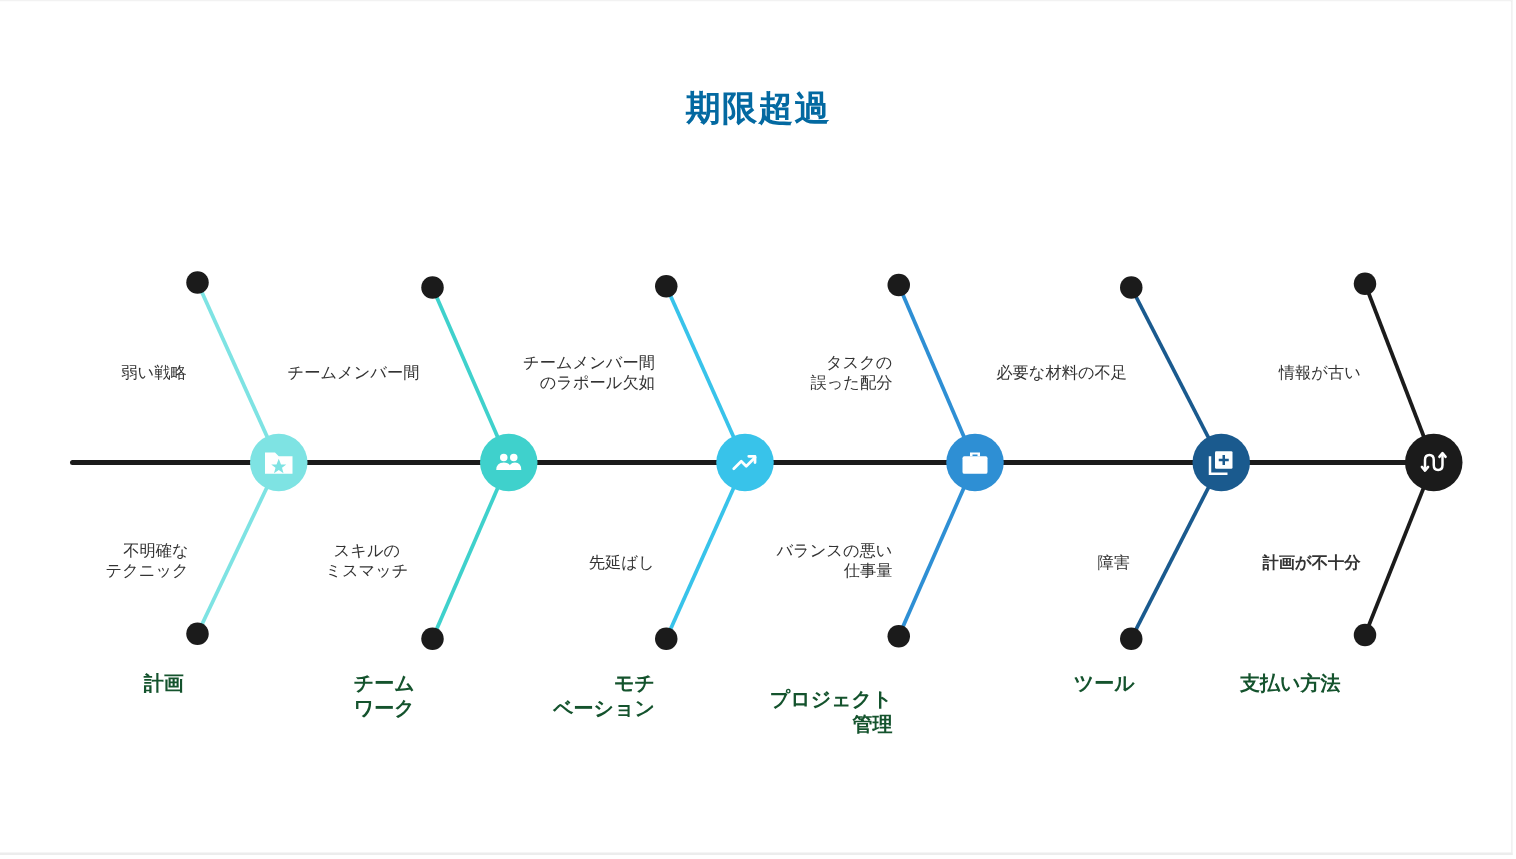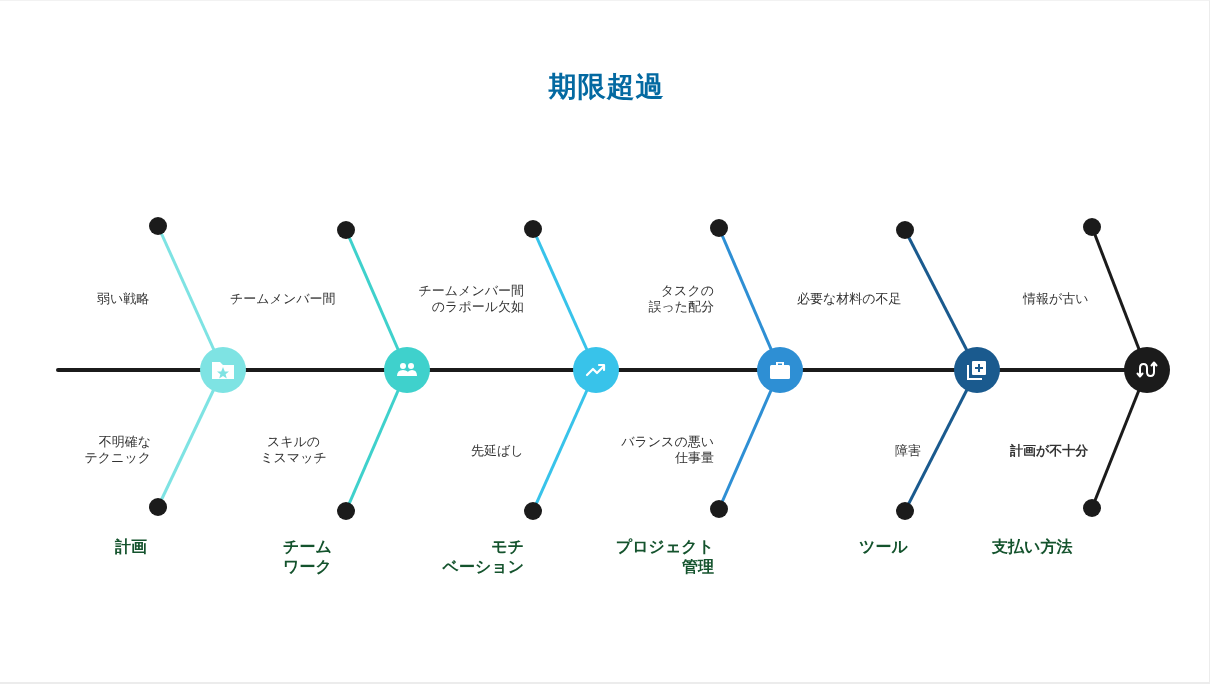--- a/index.html
+++ b/index.html
@@ -122,30 +122,30 @@
 </div>
 <div class="cause right" style="left:250px; top:434px; width:87px;text-align:center;">
   <span style="white-space:pre-line; display:block;">スキルの
 ミスマッチ</span>
 </div>
 <div class="cause" style="left:471px; top:443px;">先延ばし</div>
 <div class="cause right" style="left:600px; top:434px; width:114px;">
   <span style="white-space:pre-line; display:block;">バランスの悪い
 仕事量</span>
 </div>
-<div class="cause" style="left:878px; top:443px;margin-left:17px;">障害</div>
+<div class="cause" style="left:878px; top:443px;">障害</div>
 <div class="cause" style="left:1010px; top:443px;font-weight:bold;">計画が不十分</div>
 
 <div class="cat" style="left:115px; top:537px;">計画</div>
 <div class="cat" style="left:283px; top:537px;">
   <span style="white-space:pre-line; display:block;">チーム
 ワーク</span>
 </div>
 <div class="cat right" style="left:420px; top:537px; width:104px;">
   <span style="white-space:pre-line; display:block;">モチ
 ベーション</span>
 </div>
 <div class="cat right" style="left:600px; top:537px; width:114px;">
-  <span style="white-space:pre-line; display:block;">プロジェクト
+  <span style="white-space:pre-line; display:block;margin-top:13px;">プロジェクト
 管理</span>
 </div>
 <div class="cat" style="left:859px; top:537px;">ツール</div>
 <div class="cat" style="left:992px; top:537px;">支払い方法</div>
 
 </body></html>

